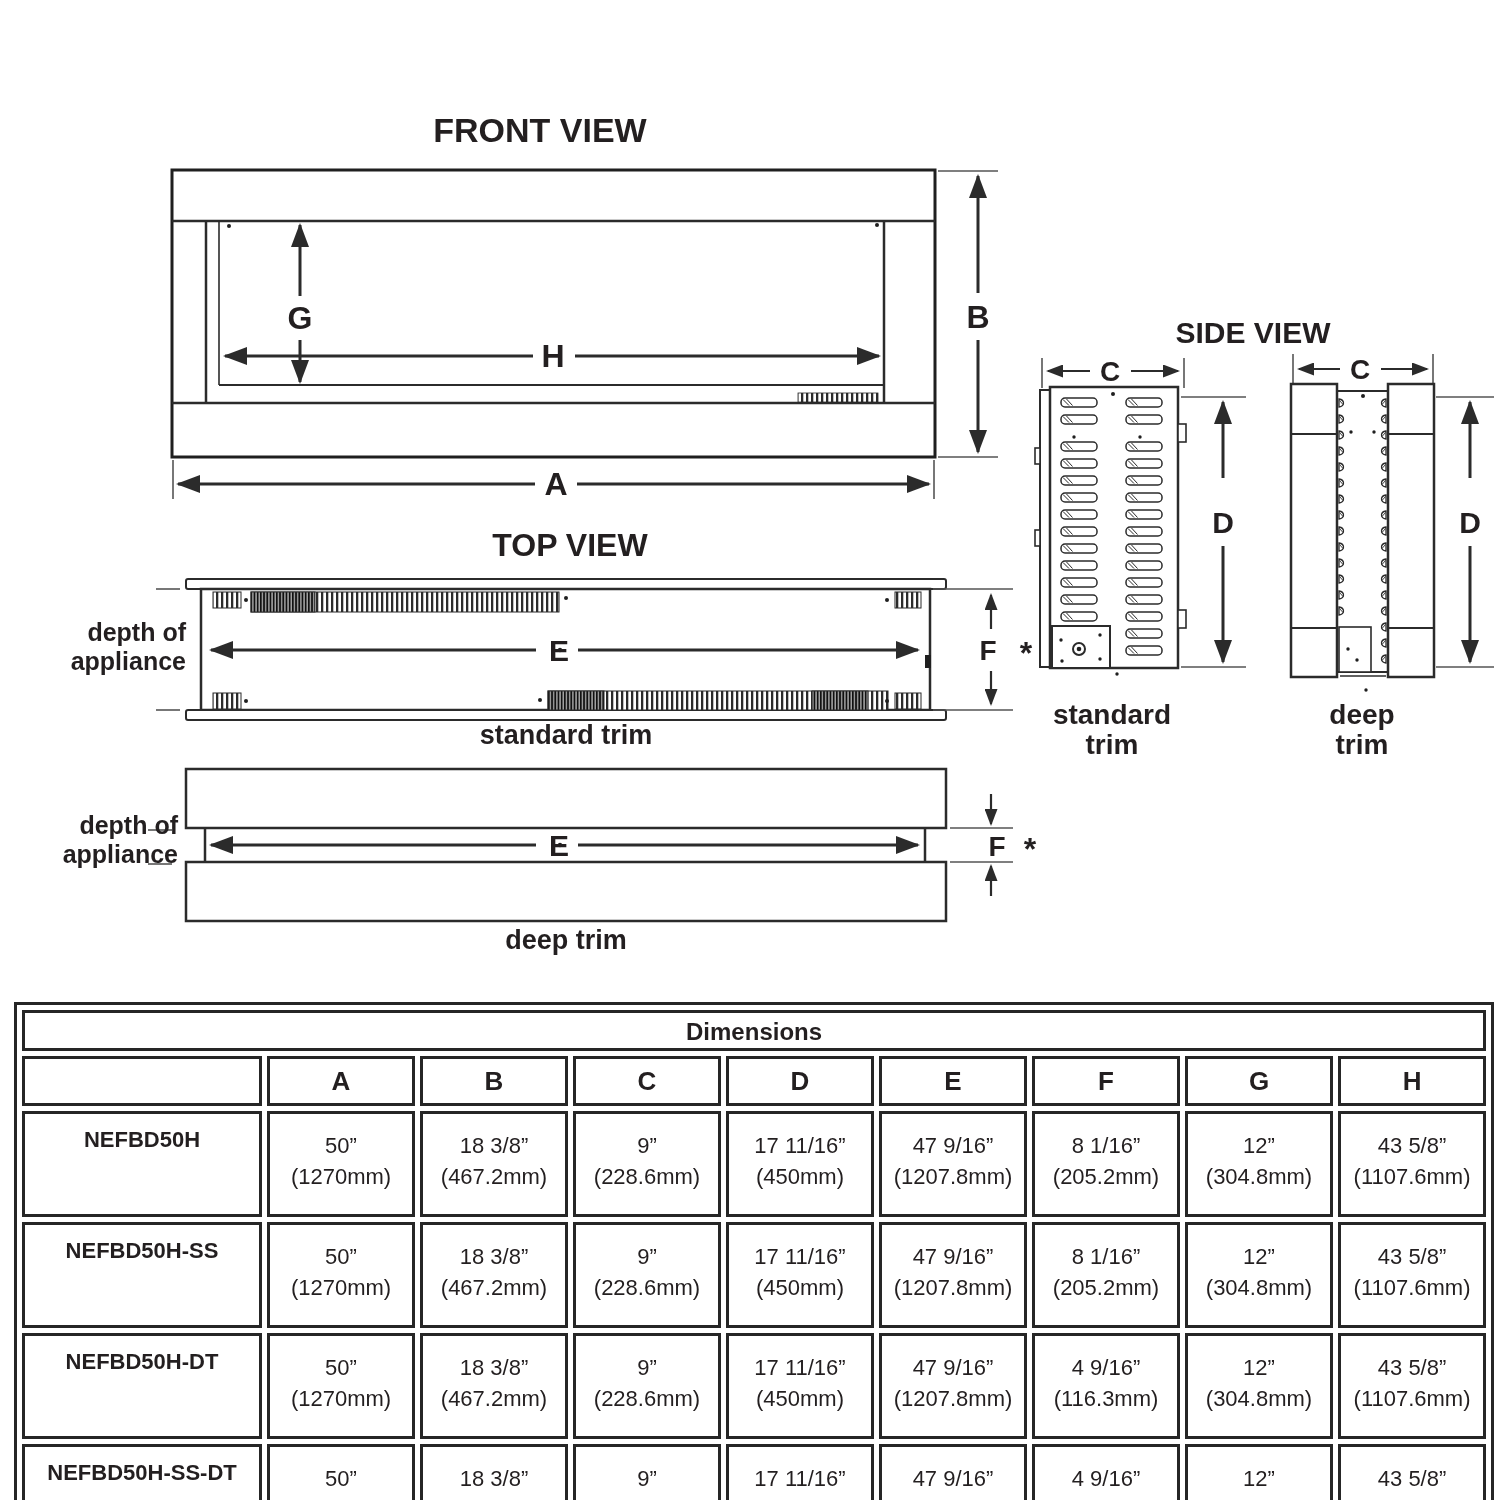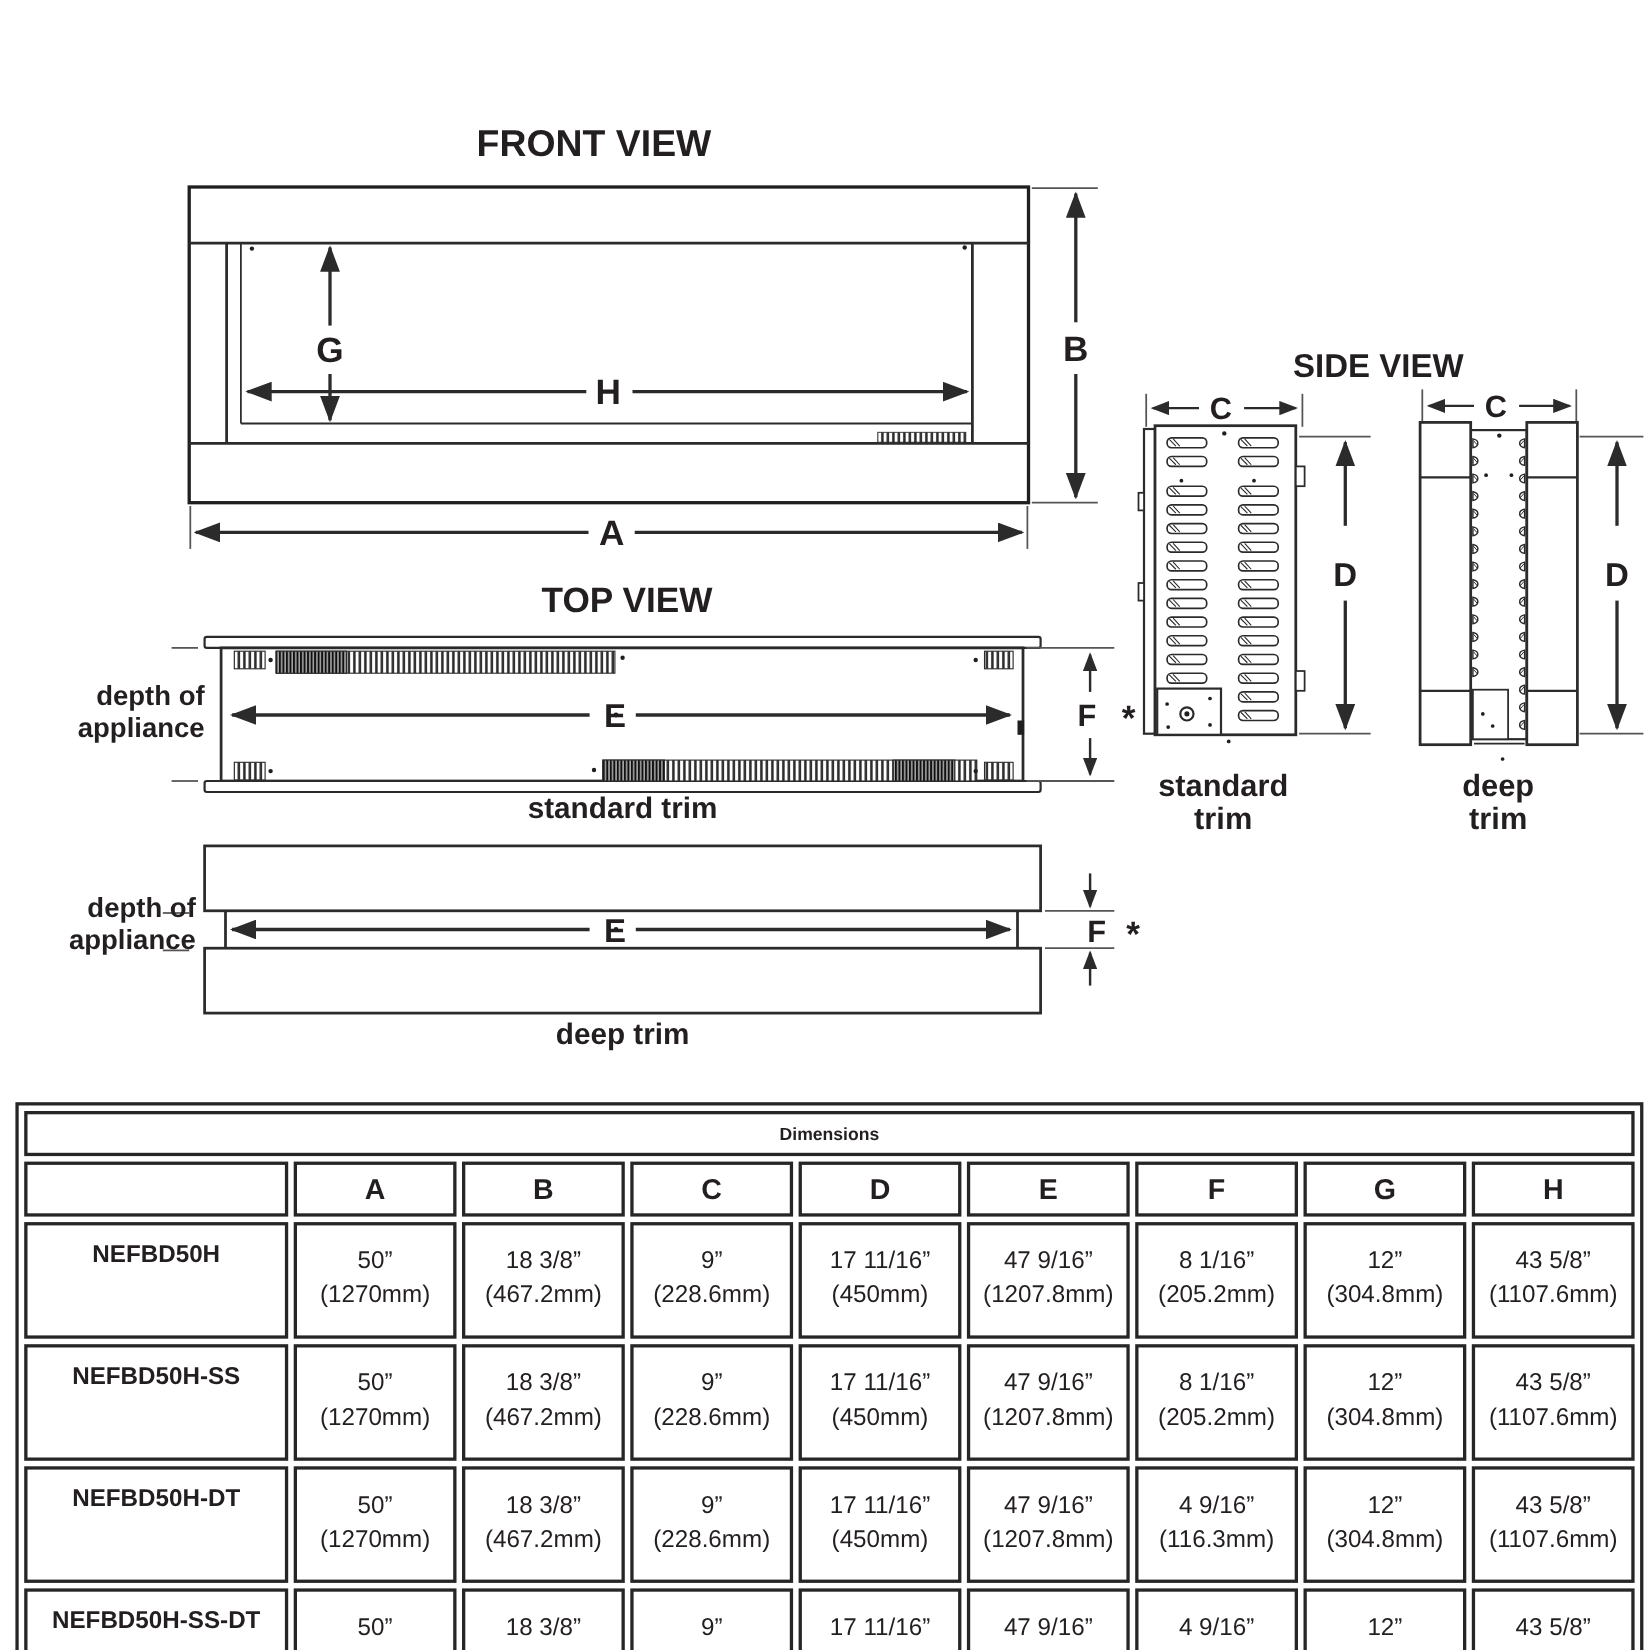--- a/index.html
+++ b/index.html
@@ -19,21 +19,21 @@
   .ln15{stroke:#2b2b2b;stroke-width:1.6;fill:none;}
   .ext{stroke:#555555;stroke-width:1.6;fill:none;}
   .dim{stroke:#2b2b2b;stroke-width:3;fill:none;}
   .dimS{stroke:#2b2b2b;stroke-width:2.2;fill:none;}
   .wfill{fill:#ffffff;}
   .dot{fill:#1f1f1f;}
   
   #dims-table-wrap{position:absolute;left:14px;top:1002px;width:1472px;}
   table{border-collapse:separate;border-spacing:5px;width:100%;table-layout:fixed;border:3px solid #262626;background:#ffffff;}
   td{border:3px solid #262626;background:#ffffff;text-align:center;vertical-align:top;overflow:hidden;}
-  td.title-cell{height:30px;font-weight:bold;font-size:16px;padding-top:4px;vertical-align:middle;}
+  td.title-cell{height:30px;font-weight:bold;font-size:24px;padding-top:4px;vertical-align:middle;}
   td.colhead{height:42px;font-weight:bold;font-size:26px;vertical-align:middle;}
   td.model{font-weight:bold;font-size:22px;padding-top:13px;height:86px;}
   td.val{font-size:22px;padding-top:16px;line-height:31px;margin-top:21px;}
 </style>
 </head>
 <body>
 
 <div id="diagram">
 <svg width="1500" height="985" viewBox="0 0 1500 985" xmlns="http://www.w3.org/2000/svg">
   <defs>

